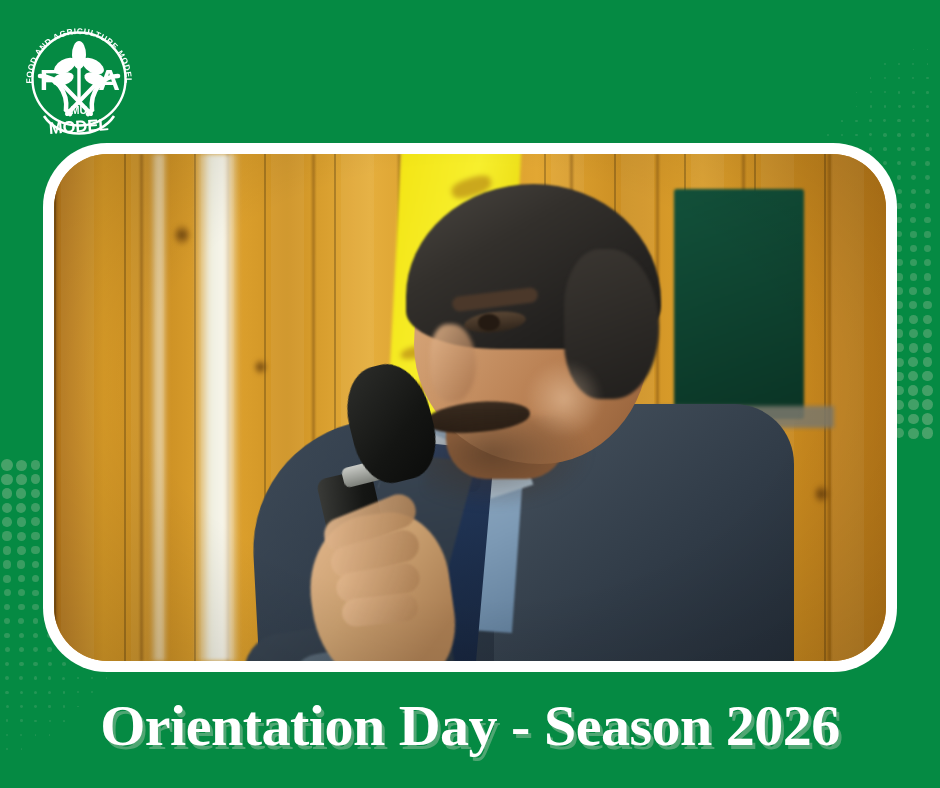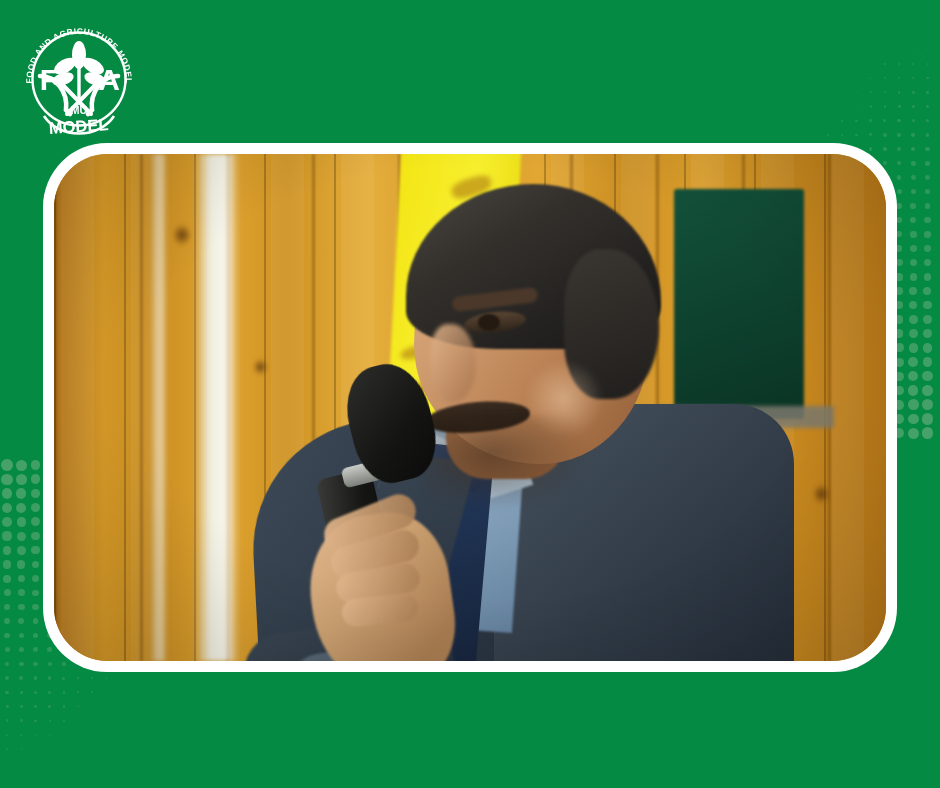--- a/index.html
+++ b/index.html
@@ -921,14 +921,15 @@
         <div class="finger" style="left:268px; top:352px; width:96px; height:34px; transform:rotate(-22deg);"></div>
         <div class="finger" style="left:276px; top:384px; width:90px; height:32px; transform:rotate(-16deg);"></div>
         <div class="finger" style="left:282px; top:414px; width:84px; height:30px; transform:rotate(-10deg);"></div>
         <div class="finger" style="left:288px; top:442px; width:76px; height:28px; transform:rotate(-6deg);"></div>
       </div>
 
       <div class="photo-soft"></div>
     </div>
   </div>
 
+  <div id="title">Orientation Day - Season 2026</div>
 
 </div>
 
 </body></html>

